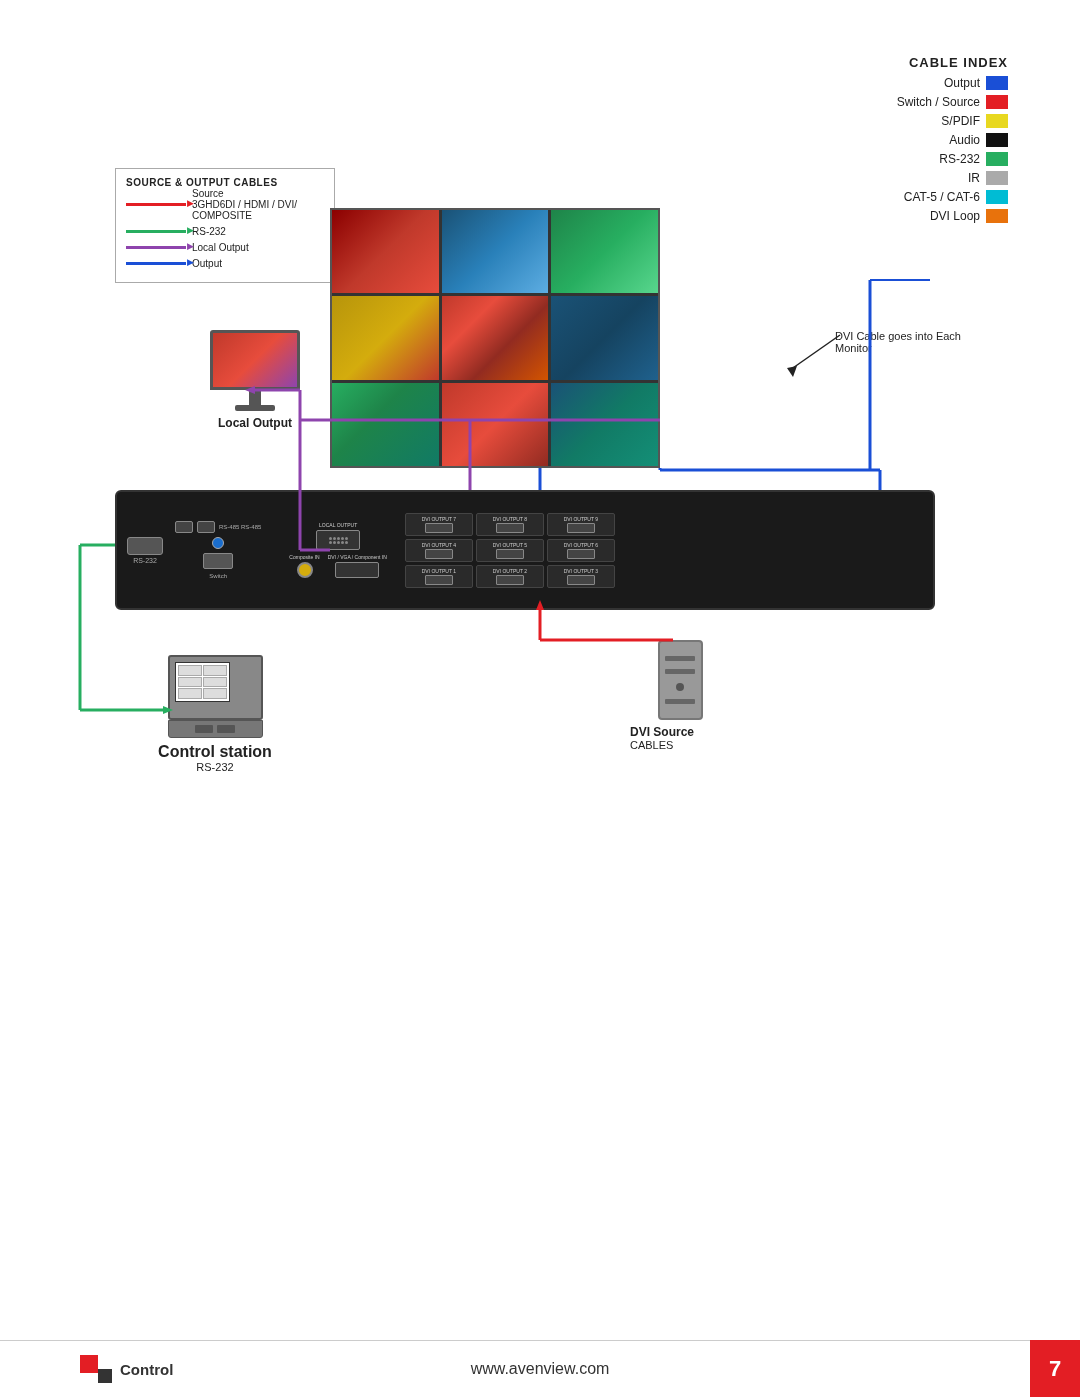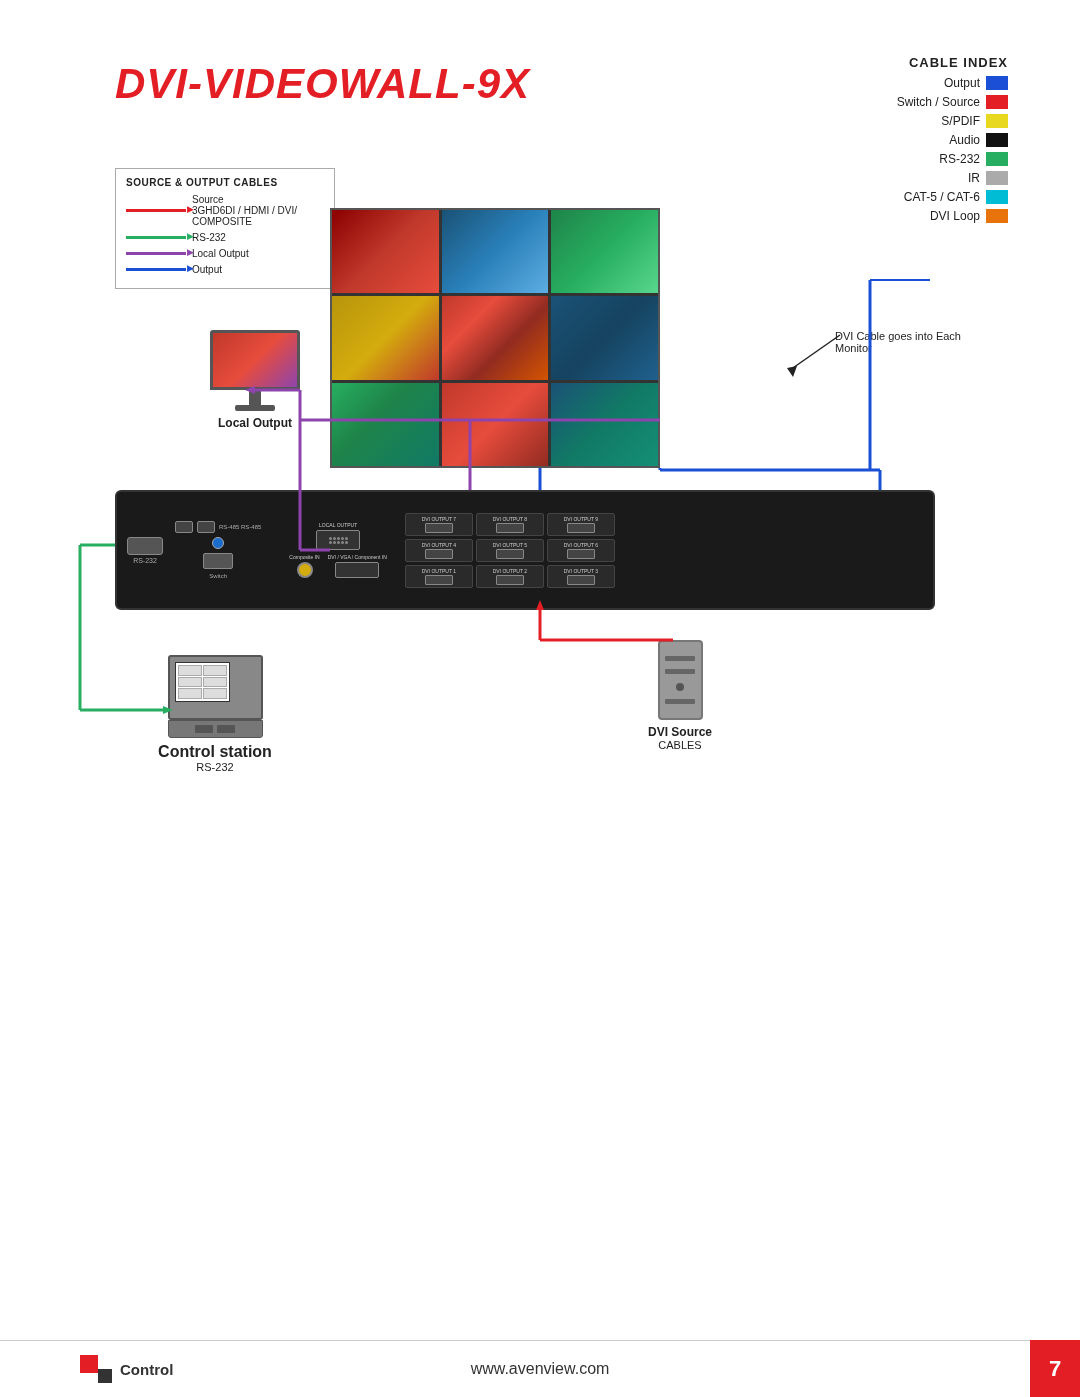--- a/index.html
+++ b/index.html
@@ -74,21 +74,21 @@
       left: 115px;
       width: 220px;
       border: 1px solid #aaa;
       padding: 8px 10px;
       background: #fff;
     }
     .source-legend-title {
       font-size: 10px;
       font-weight: 700;
       color: #222;
-      margin-bottom: 6px;
+      margin-bottom: 0;
       letter-spacing: 0.5px;
     }
     .legend-row {
       display: flex;
       align-items: center;
       margin-bottom: 5px;
       gap: 6px;
     }
     .legend-text {
       font-size: 10px;
@@ -356,21 +356,21 @@
       font-size: 11px;
       color: #222;
     }
 
     
     .dvi-source {
       position: absolute;
       top: 640px;
       left: 630px;
       width: 100px;
-      text-align: center;
+      text-align: left;
     }
     .tower-body {
       width: 45px;
       height: 80px;
       background: #999;
       border: 2px solid #777;
       margin: 0 auto;
       border-radius: 4px;
       display: flex;
       flex-direction: column;
@@ -473,21 +473,20 @@
       justify-content: center;
       font-size: 22px;
       font-weight: 700;
       color: #fff;
     }
   </style>
 </head>
 <body>
 
 <div class="title-block">
-  <div class="main-title">DVI-VIDEOWALL-9X</div>
 </div>
 
 <div class="cable-index">
   <div class="cable-index-title">CABLE INDEX</div>
   <div class="cable-row">
     <span class="cable-label">Output</span>
     <span class="cable-swatch" style="background:#1a4fd6;"></span>
   </div>
   <div class="cable-row">
     <span class="cable-label">Switch / Source</span>

